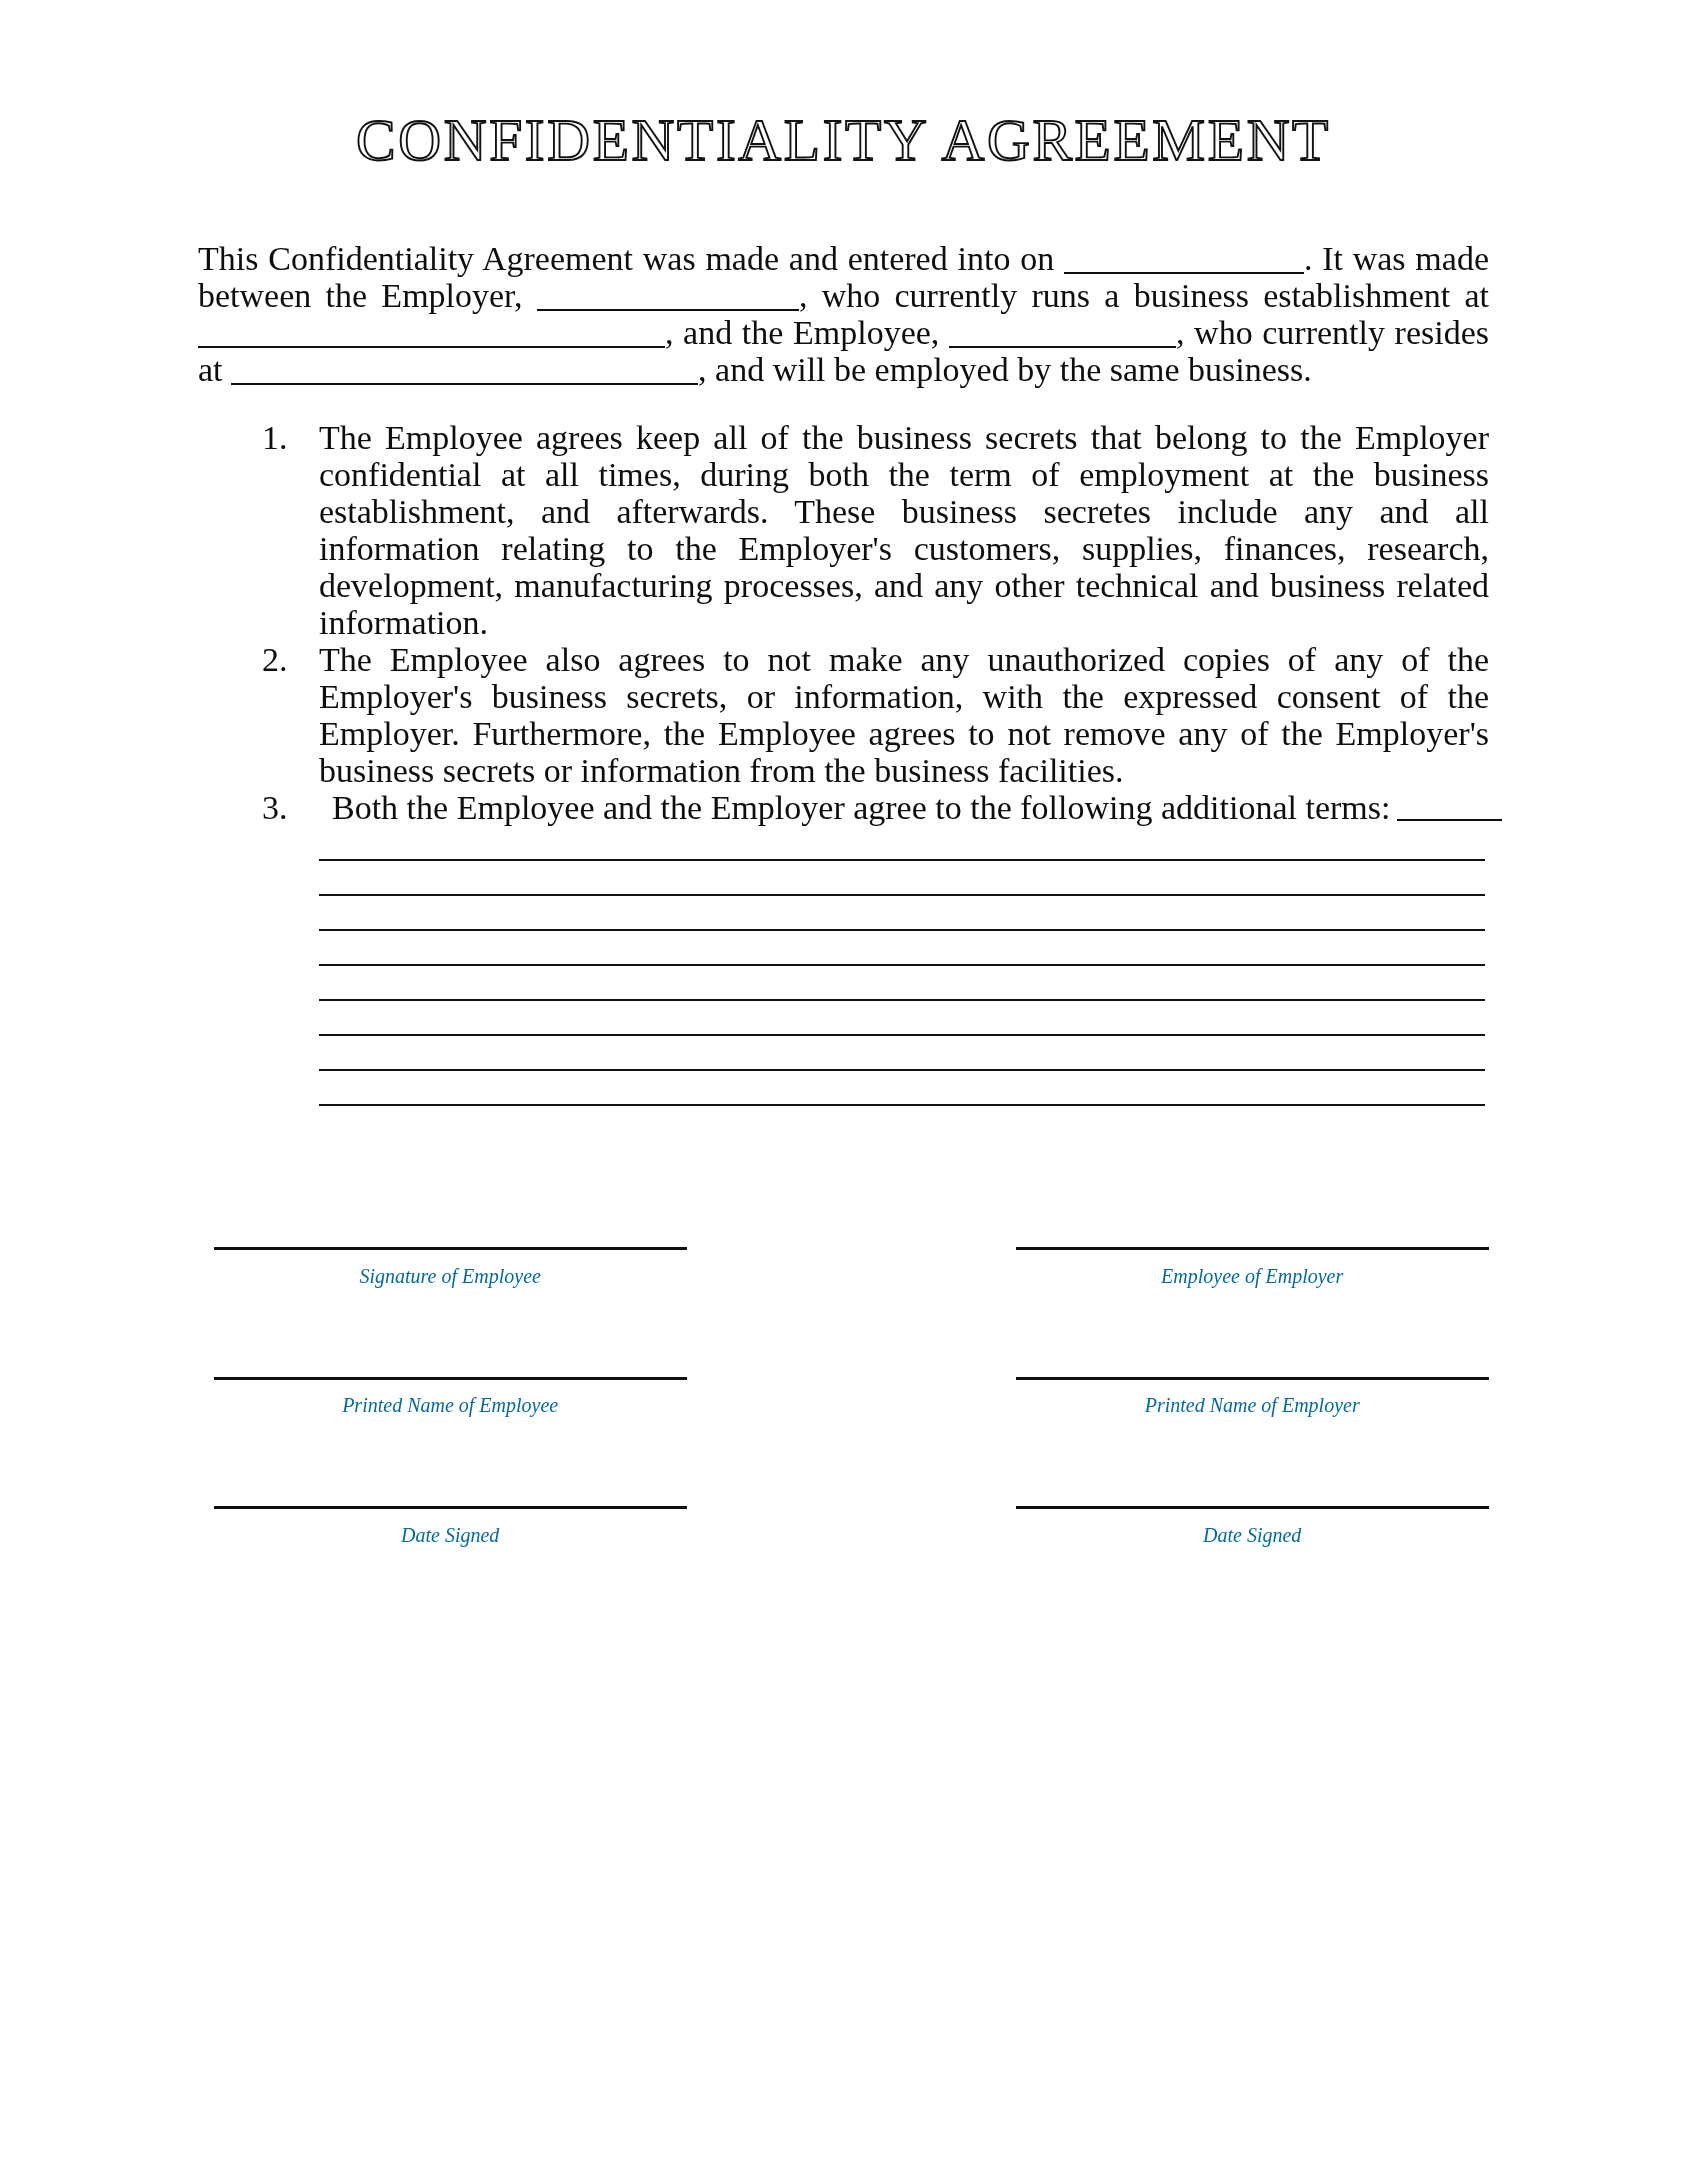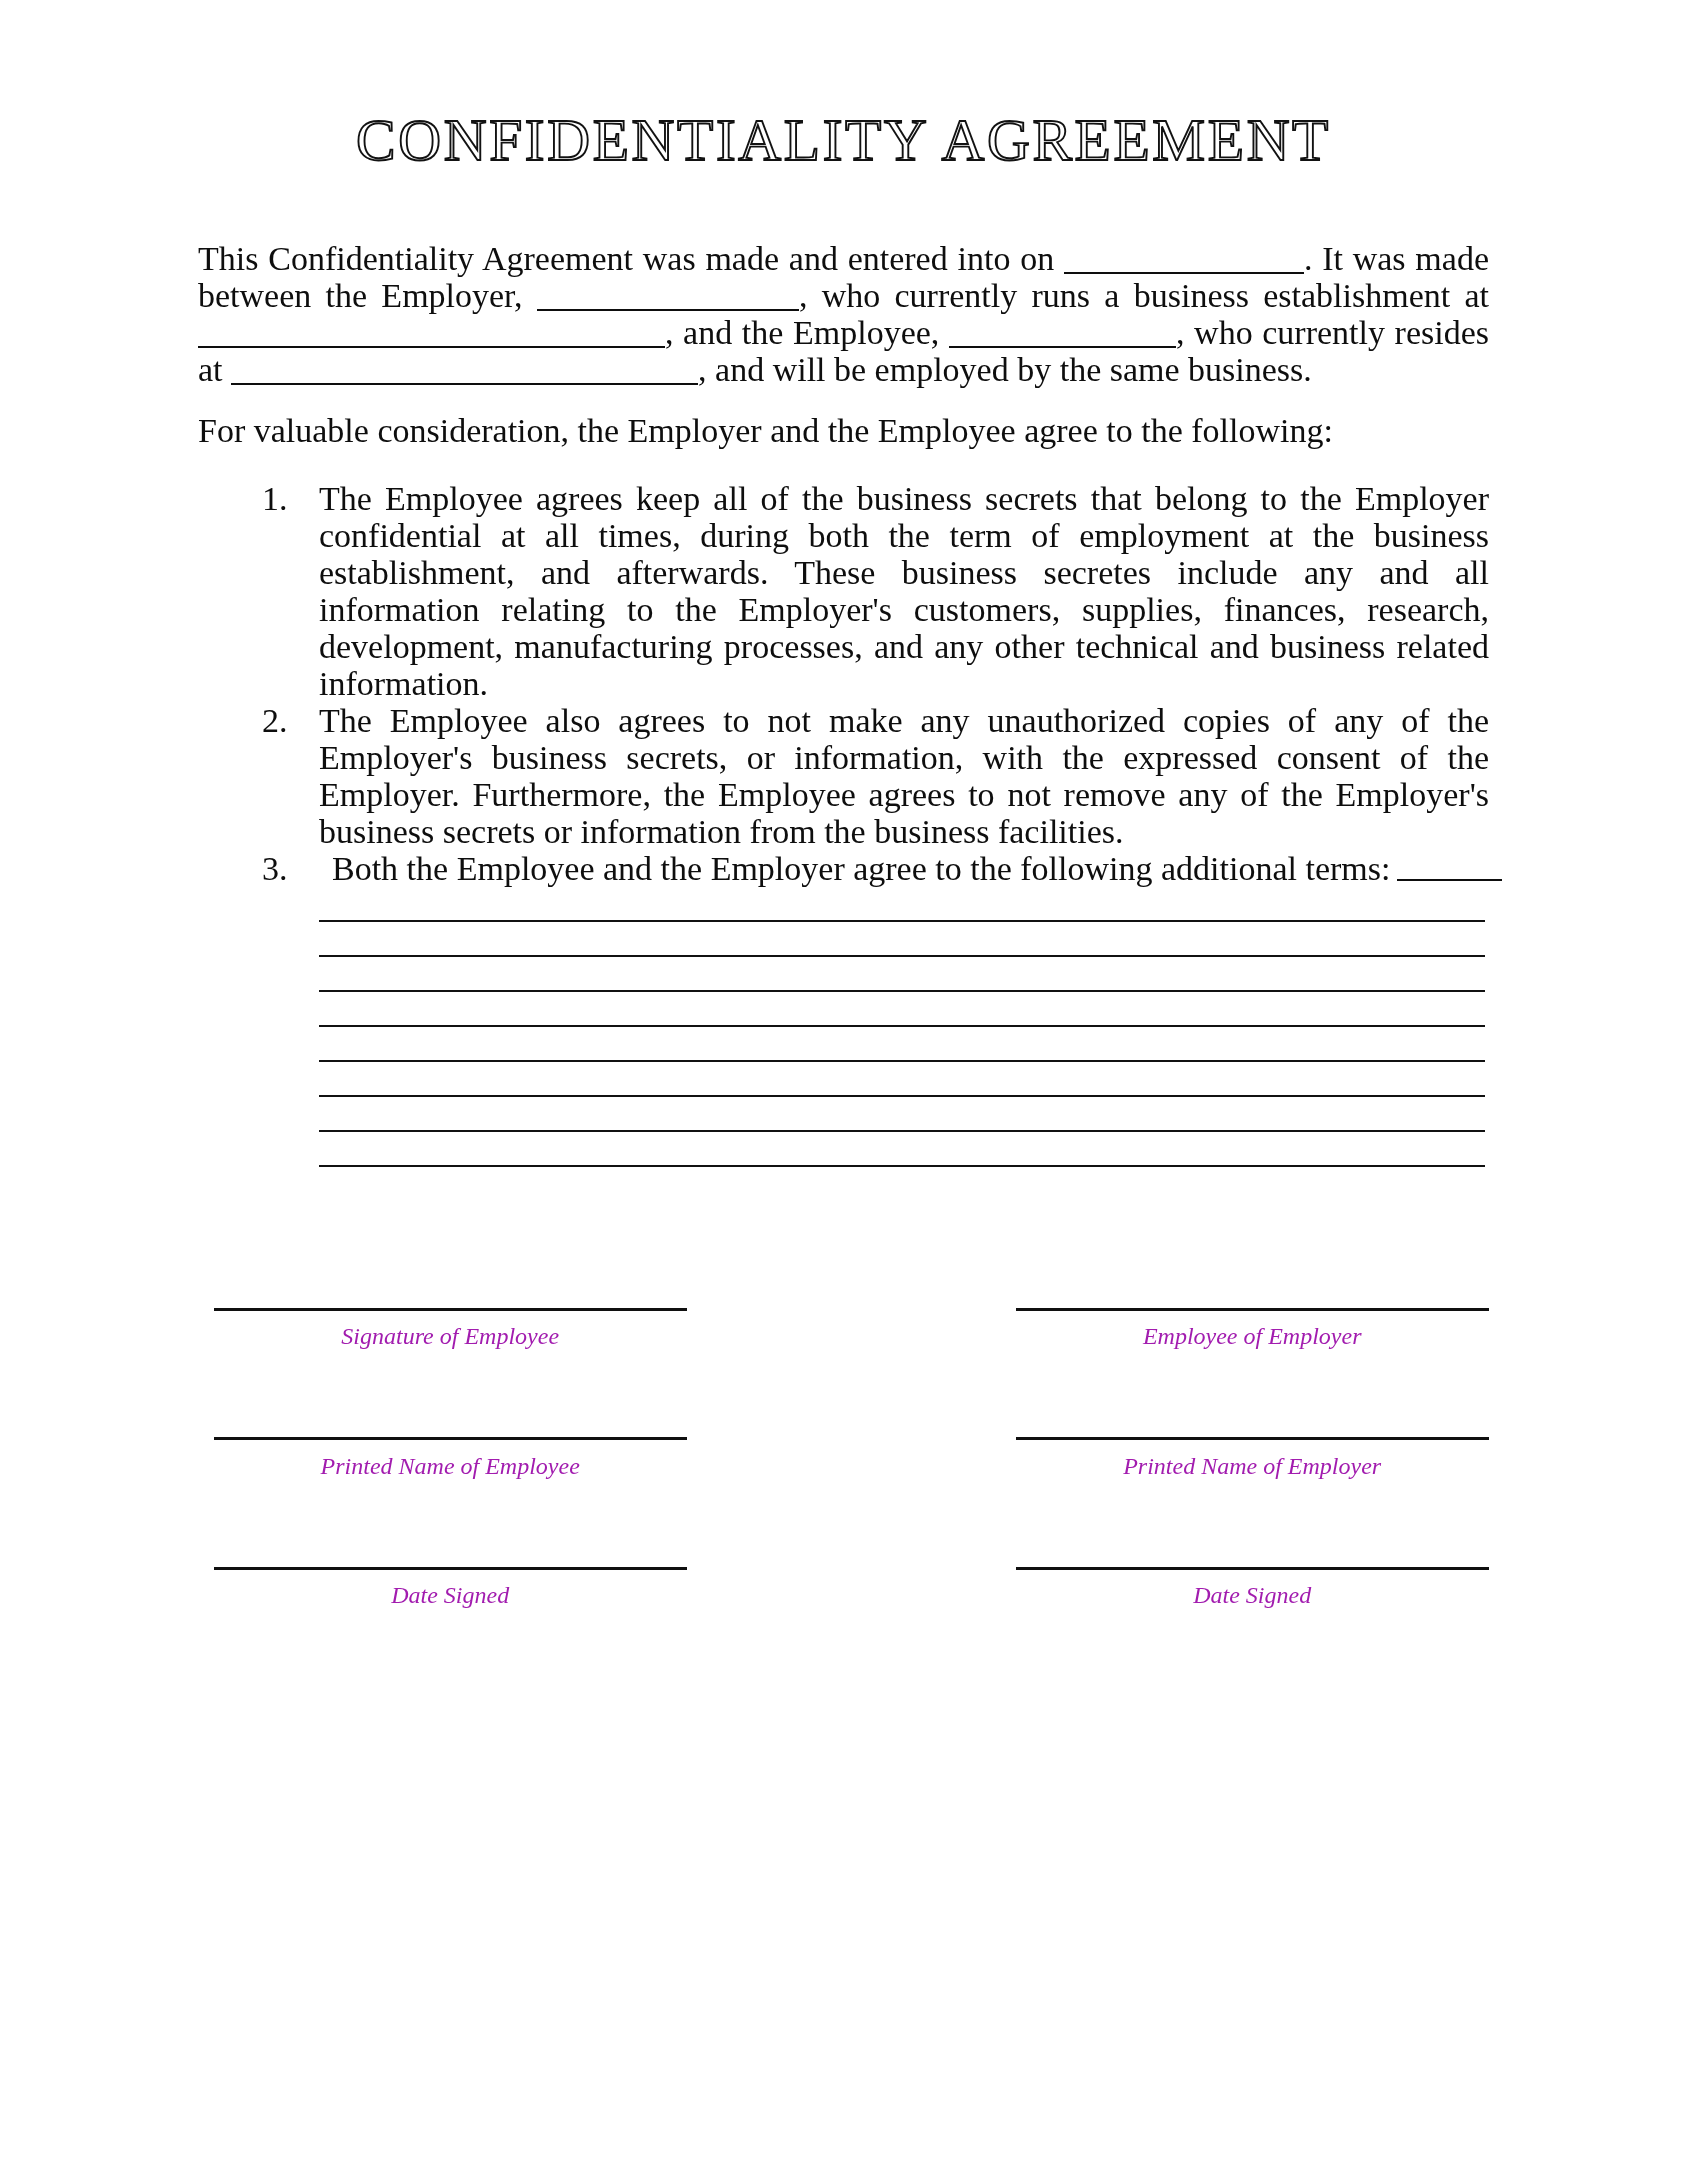--- a/index.html
+++ b/index.html
@@ -85,41 +85,40 @@
     width: 1275px;
     margin: 141px 0 0 15.7px;
   }
   .sig-col { width: 473px; }
   .sig-block + .sig-block { margin-top: 85px; }
   .sig-line { border-top: 3.5px solid #101010; height: 0; }
   .sig-label {
     margin-top: 10.5px;
     text-align: center;
     font-style: italic;
-    font-size: 24px;
+    font-size: 20px;
     line-height: 31px;
-    color: #a21caf;
+    color: #0369a1;
   }
 </style>
 </head>
 <body>
 
 <div class="page">
 
   <div class="title-wrap">
     <svg class="title-svg" width="1687" height="100" viewBox="0 0 1932 114">
       <text class="title-text" x="966" y="82" text-anchor="middle">CONFIDENTIALITY AGREEMENT</text>
     </svg>
   </div>
 
   <div class="content">
 
     <p class="body-text intro"><span>This Confidentiality Agreement was made and entered into on </span><span class="blank w-date"></span><span>. It was made between the Employer, </span><span class="blank w-name"></span><span>, who currently runs a business establishment at </span><span class="blank w-addr"></span><span>, and the Employee, </span><span class="blank w-name2"></span><span>, who currently resides at </span><span class="blank w-addr"></span><span>, and will be employed by the same business.</span></p>
 
-    <p class="body-text consideration">For valuable consideration, the Employer and the Employee agree to the following:</p>
 
     <div class="terms-list">
 
       <div class="term-item">
         <div class="term-number">1.</div>
         <div class="body-text term-text">The Employee agrees keep all of the business secrets that belong to the Employer confidential at all times, during both the term of employment at the business establishment, and afterwards. These business secretes include any and all information relating to the Employer's customers, supplies, finances, research, development, manufacturing processes, and any other technical and business related information.</div>
       </div>
 
       <div class="term-item">
         <div class="term-number">2.</div>

